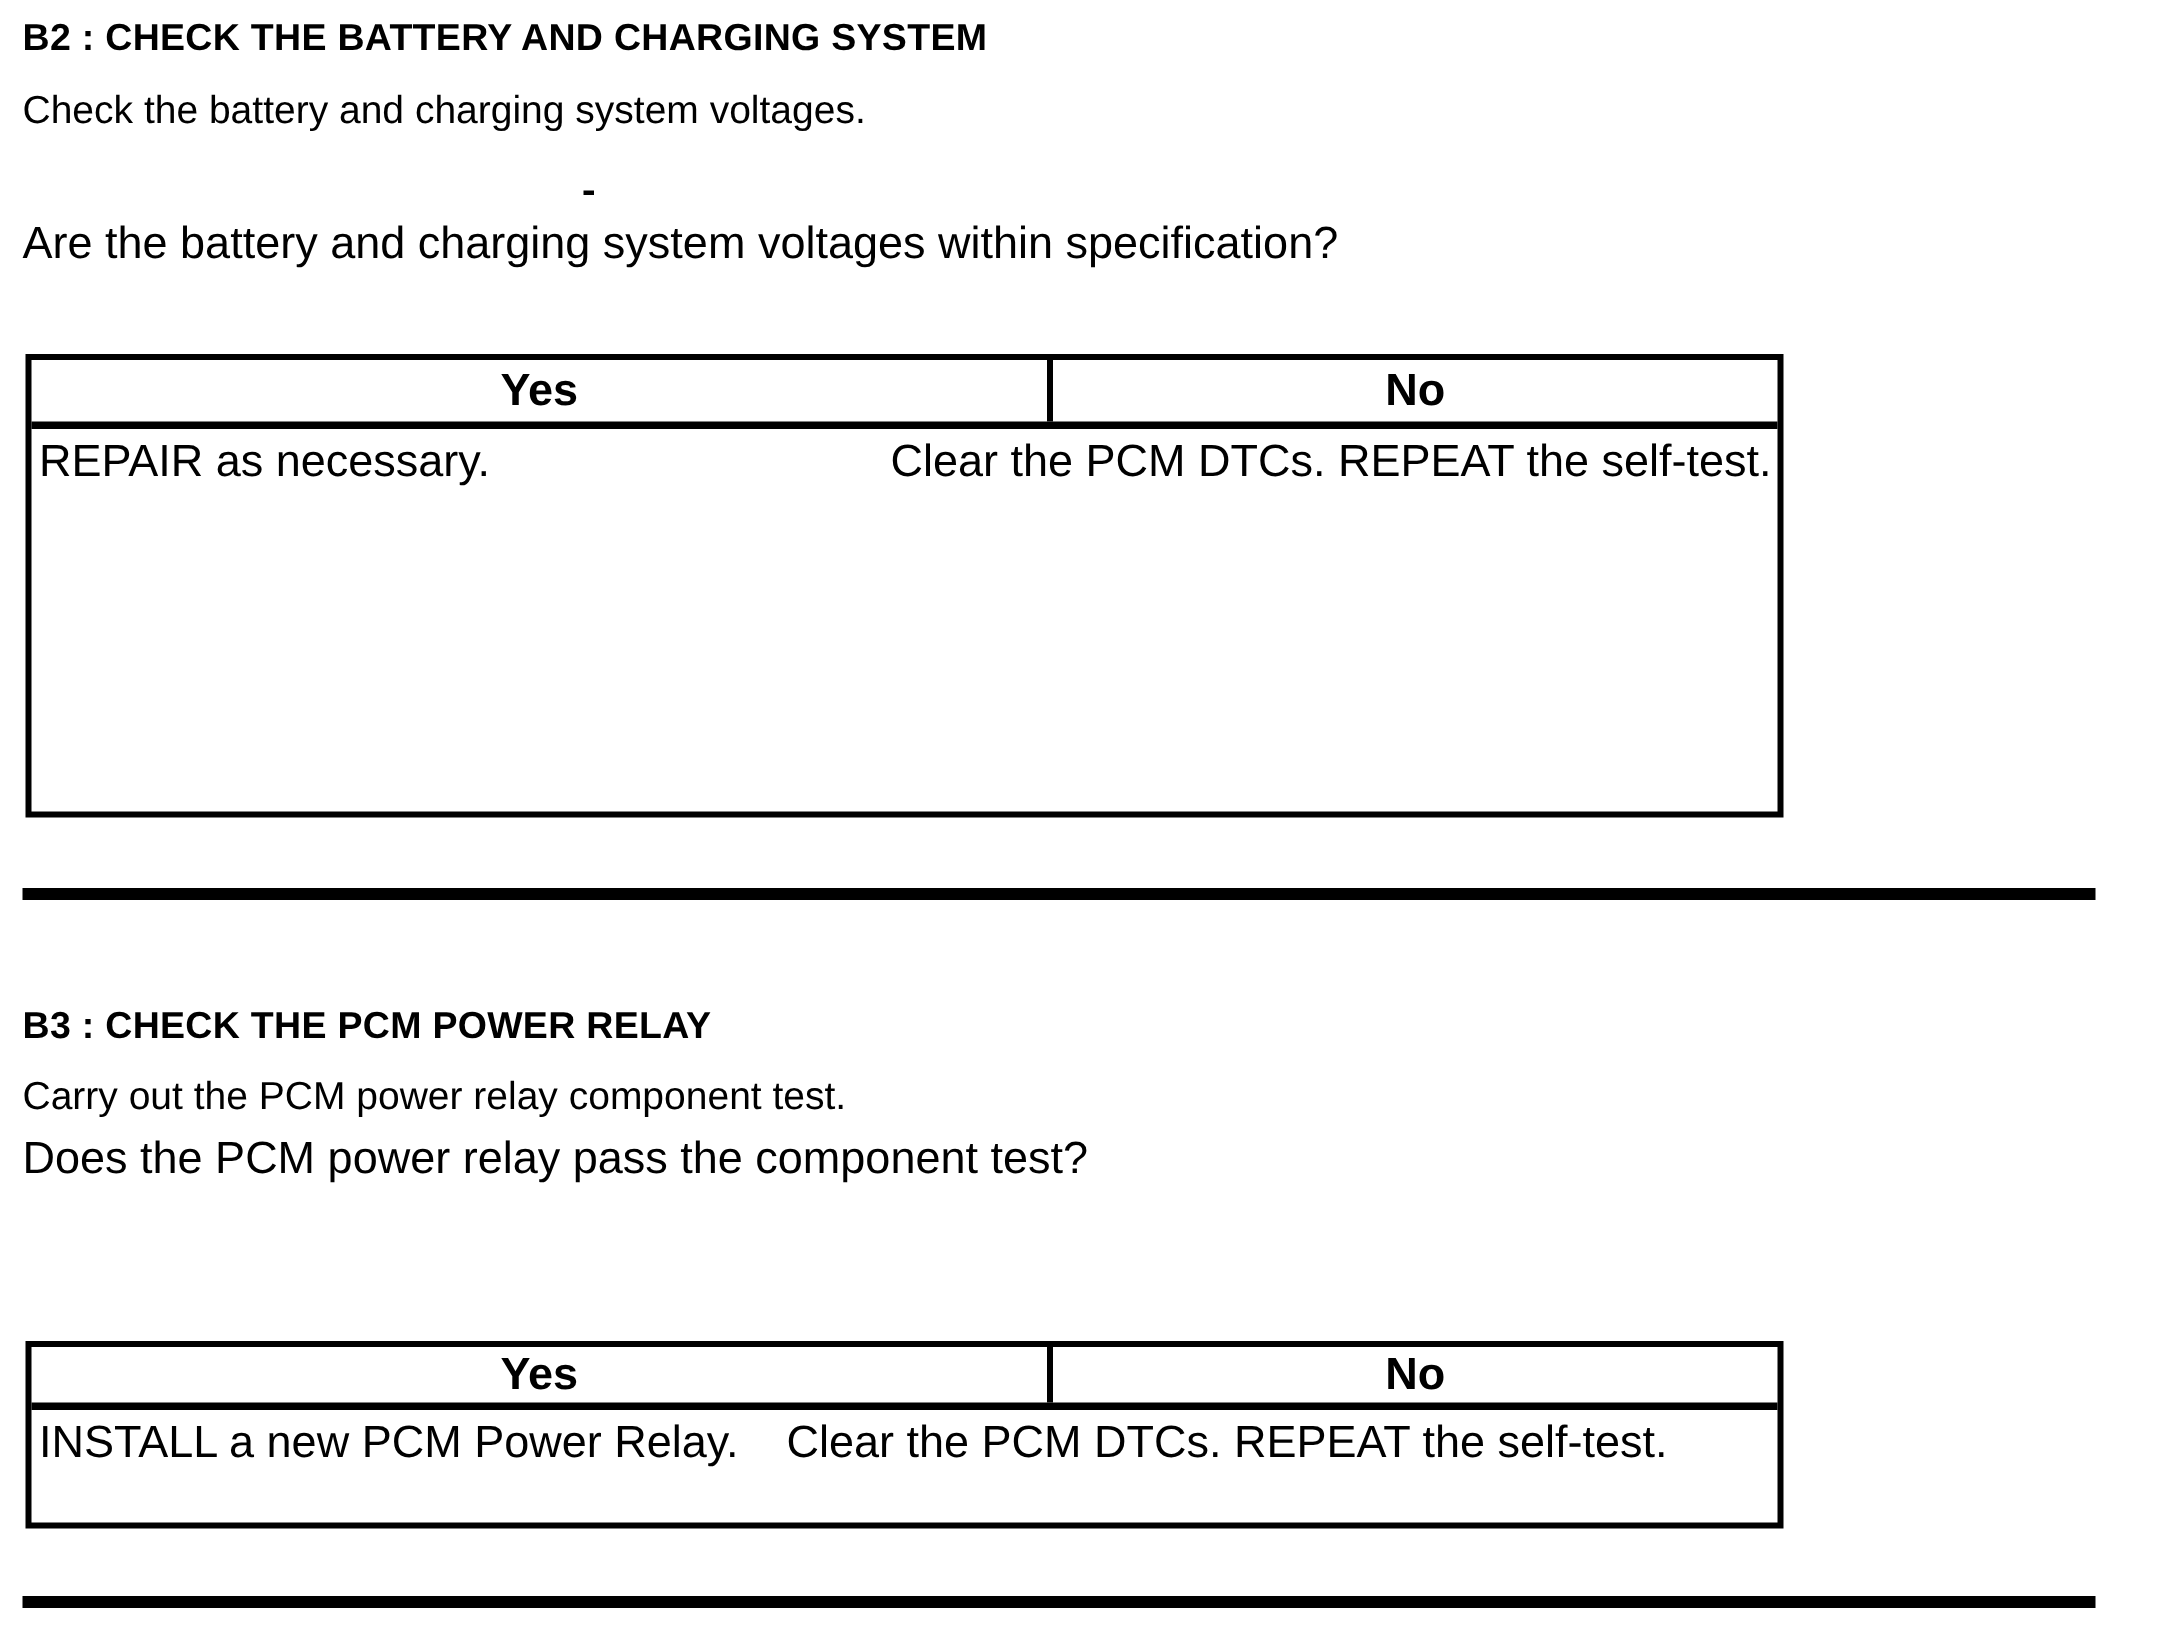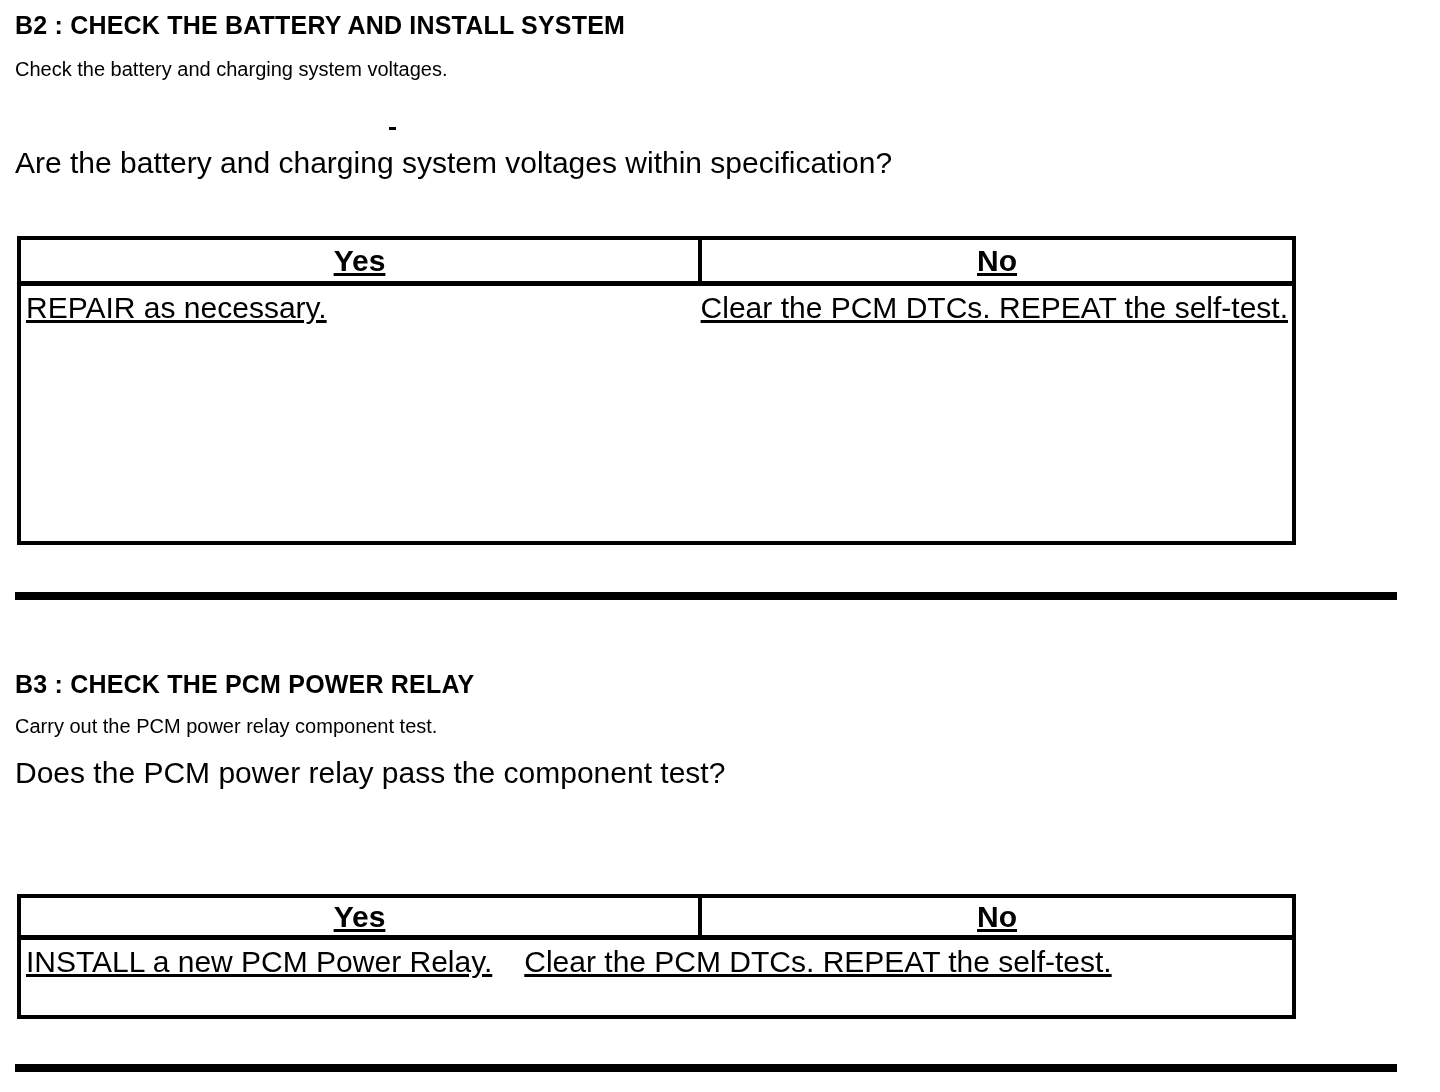--- a/index.html
+++ b/index.html
@@ -19,47 +19,46 @@
 
   .step-heading {
     left: 15px;
     font-size: 25px;
     font-weight: bold;
     letter-spacing: 0.2px;
     white-space: nowrap;
   }
   .instruction {
     left: 15px;
-    font-size: 20px;
+    font-size: 26px;
     white-space: nowrap;
   }
   .question {
     left: 15px;
     font-size: 30px;
     font-weight: normal;
     white-space: nowrap;
   }
 
   .stray-mark {
     left: 389px;
     top: 127px;
     width: 7px;
     height: 3px;
     background: #000000;
   }
 
   .decision-table {
     left: 17px;
-    width: 1279px;
+    width: 1172px;
     border: 4px solid #000000;
     box-sizing: border-box;
     display: flex;
     flex-direction: column;
     background: #ffffff;
-    text-decoration: underline;
   }
   .t1 { top: 236px; height: 309px; }
   .t2 { top: 894px; height: 125px; }
 
   .table-header-row {
     display: flex;
     border-bottom: 5px solid #000000;
     flex: 0 0 auto;
   }
   .t1 .table-header-row { height: 41px; }
@@ -125,21 +124,21 @@
   .b2-heading    { top: 11px; }
   .b2-instruction{ top: 58px; }
   .b2-question   { top: 146px; }
   .b3-heading    { top: 670px; }
   .b3-instruction{ top: 715px; }
   .b3-question   { top: 756px; }
 </style>
 </head>
 <body>
 
-<div class="abs step-heading b2-heading">B2 : CHECK THE BATTERY AND INSTALL SYSTEM</div>
+<div class="abs step-heading b2-heading">B2 : CHECK THE BATTERY AND CHARGING SYSTEM</div>
 
 <div class="abs instruction b2-instruction">Check the battery and charging system voltages.</div>
 
 <div class="abs stray-mark"></div>
 
 <div class="abs question b2-question">Are the battery and charging system voltages within specification?</div>
 
 <div class="abs decision-table t1">
   <div class="table-header-row">
     <div class="col-yes header-cell">Yes</div>

